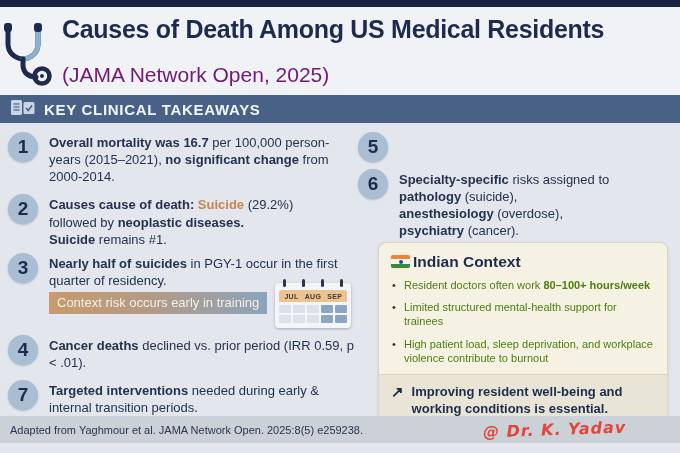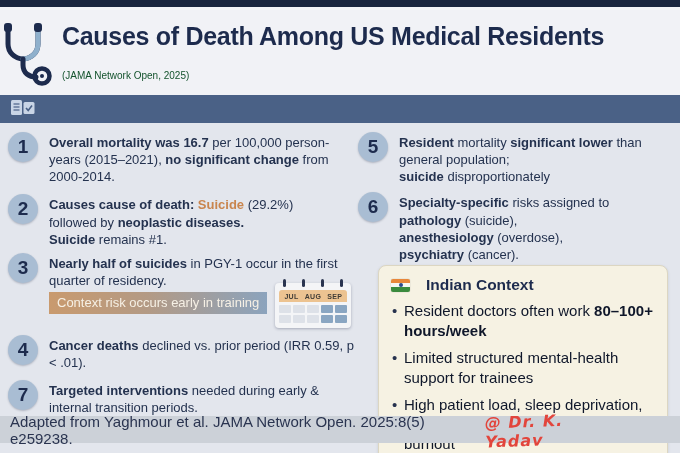--- a/index.html
+++ b/index.html
@@ -5,21 +5,21 @@
   * { margin:0; padding:0; box-sizing:border-box; }
   html,body { background:#9aa0ab; }
   body { font-family:"Liberation Sans", sans-serif; }
   .canvas { position:relative; width:680px; height:453px; background:#e3e6ed; overflow:hidden; }
 
   .topbar { height:7px; background:#18243e; }
 
   .header { position:relative; height:88px; background:#f1f2f6; padding-left:62px; display:flex; flex-direction:column; justify-content:center; }
   .steth { position:absolute; left:-8px; top:11px; }
   .title { font-size:25px; font-weight:bold; color:#1d2b4d; letter-spacing:-0.3px; }
-  .subtitle { font-size:10px; color:#14532d; margin-top:19px; }
+  .subtitle { font-size:21px; color:#701a75; margin-top:19px; }
 
   .section-bar { height:28px; background:#4a6186; display:flex; align-items:center; gap:9px; padding:0 11px; }
   .section-label { color:#f2f5fa; font-size:15px; font-weight:bold; letter-spacing:0.7px; }
 
   .content { display:flex; padding:9px 6px 0 8px; }
   .col-left { width:350px; }
   .col-right { width:316px; }
 
   .item { display:flex; gap:11px; }
   .marker { width:30px; height:30px; border-radius:50%; background:#a9bdd3; color:#1d2b4d; font-weight:bold; font-size:19px; display:flex; align-items:center; justify-content:center; flex-shrink:0; box-shadow:0 1px 2px rgba(20,30,60,.25); }
@@ -35,37 +35,37 @@
   .calendar { position:relative; width:76px; margin-left:8px; margin-top:-9px; background:#f4f5f7; border-radius:4px; padding:7px 4px 5px; box-shadow:0 1px 3px rgba(20,30,60,.3); }
   .cal-rings { position:absolute; top:-4px; left:8px; right:8px; display:flex; justify-content:space-between; }
   .ring { width:3px; height:8px; background:#2b3550; border-radius:2px; }
   .cal-header { background:#ecc391; border-radius:3px 3px 0 0; display:flex; justify-content:space-around; padding:3px 2px 2px; }
   .cal-month { font-size:7px; font-weight:bold; color:#403c36; letter-spacing:0.3px; }
   .cal-grid { display:grid; grid-template-columns:repeat(5,1fr); gap:2px; margin-top:3px; }
   .cal-cell { height:8px; border-radius:1px; background:#dde1e8; }
   .cal-cell.hot { background:#8aa6c2; }
 
   .context-box { margin:2px 0 0 20px; width:290px; background:#f6f2e3; border:1px solid #dcd6c2; border-radius:8px; padding:10px 12px 0; box-shadow:0 1px 3px rgba(20,30,60,.12); }
-  .ctx-title-row { display:flex; align-items:center; gap:16px; margin-bottom:7px; }
+  .ctx-title-row { display:flex; align-items:center; gap:3px; margin-bottom:7px; }
   .ctx-title { font-size:15.5px; font-weight:bold; color:#1d2b4d; }
   .flag { display:inline-flex; flex-direction:column; width:19px; height:13px; border-radius:2px; overflow:hidden; box-shadow:0 0 1px rgba(0,0,0,.4); }
   .flag i { display:block; flex:1; }
   .f-or { background:#e8873a; }
   .f-wh { background:#f6f6f2; position:relative; }
   .f-wh::after { content:""; position:absolute; left:50%; top:50%; width:4px; height:4px; margin:-2px 0 0 -2px; border-radius:50%; background:#2b4a8b; }
   .f-gr { background:#3a8a3d; }
   .ctx-bullets { list-style:none; }
-  .ctx-bullets li { position:relative; padding-left:13px; font-size:15px; color:#0f172a; line-height:1.3; margin-bottom:8px; }
+  .ctx-bullets li { position:relative; padding-left:13px; font-size:11px; color:#4d7c0f; line-height:1.3; margin-bottom:8px; }
   .ctx-bullets li::before { content:"•"; position:absolute; left:1px; top:0; color:#27334f; }
   .ctx-conclusion { margin:9px -12px 0; padding:9px 12px 10px; background:#e9e5d6; border-top:1px solid #d9d3c0; border-radius:0 0 8px 8px; display:flex; gap:8px; align-items:flex-start; }
   .arrow-glyph { font-size:15px; font-weight:bold; color:#1d2b4d; line-height:1.1; }
   .conclusion-text { font-size:13px; font-weight:bold; color:#1d2b4d; line-height:1.3; }
 
   .footer { position:absolute; left:0; right:0; bottom:10px; height:27px; background:#ccd1d8; display:flex; align-items:center; justify-content:space-between; padding:0 14px 0 10px; }
-  .source { font-size:15px; color:#2a3450; }
+  .source { font-size:11px; color:#2a3450; }
   .signature { font-family:"DejaVu Sans", sans-serif; font-style:italic; font-weight:bold; font-size:16px; color:#e2453c; transform:rotate(-2deg); letter-spacing:1px; margin-right:40px; }
 </style>
 </head>
 <body>
 
 <div class="canvas">
   <div class="topbar"></div>
 
   <div class="header">
     <span class="steth">
@@ -87,20 +87,21 @@
     <span>
       <svg width="24" height="17" viewBox="0 0 24 17">
         <rect x="0" y="1" width="11" height="15" rx="1.5" fill="#c9d5e6"></rect>
         <line x1="2.5" y1="5" x2="8.5" y2="5" stroke="#4a6186" stroke-width="1.2"></line>
         <line x1="2.5" y1="8" x2="8.5" y2="8" stroke="#4a6186" stroke-width="1.2"></line>
         <line x1="2.5" y1="11" x2="8.5" y2="11" stroke="#4a6186" stroke-width="1.2"></line>
         <rect x="12.5" y="3" width="11" height="12" rx="1.5" fill="#c9d5e6"></rect>
         <path d="M15 9 l2.2 2.4 L21 6.5" fill="none" stroke="#4a6186" stroke-width="1.6"></path>
       </svg>
     </span>
+    <span class="section-label">KEY CLINICAL TAKEAWAYS</span>
   </div>
 
   <div class="content">
 
     <div class="col-left">
 
       <div class="item mb9">
         <div class="marker">1</div>
         <div class="txt"><span class="b">Overall mortality was 16.7</span><span> per 100,000 person-years (2015–2021), </span><span class="b">no significant change</span><span> from 2000-2014.</span></div>
       </div>
@@ -154,21 +155,20 @@
         <div class="marker">7</div>
         <div class="txt"><span class="b">Targeted interventions</span><span> needed during early &amp; internal transition periods.</span></div>
       </div>
 
     </div>
 
     <div class="col-right">
 
       <div class="item mb7">
         <div class="marker">5</div>
-        <div class="txt"><span class="b">Resident</span><span> mortality </span><span class="b">significant lower</span><span> than general population;</span><br><span class="b">suicide</span><span> disproportionately</span></div>
       </div>
 
       <div class="item">
         <div class="marker">6</div>
         <div class="txt"><span class="b">Specialty-specific</span><span> risks assigned to</span><br><span class="b">pathology</span><span> (suicide),</span><br><span class="b">anesthesiology</span><span> (overdose),</span><br><span class="b">psychiatry</span><span> (cancer).</span></div>
       </div>
 
       <div class="context-box">
         <div class="ctx-title-row">
           <span class="flag">

